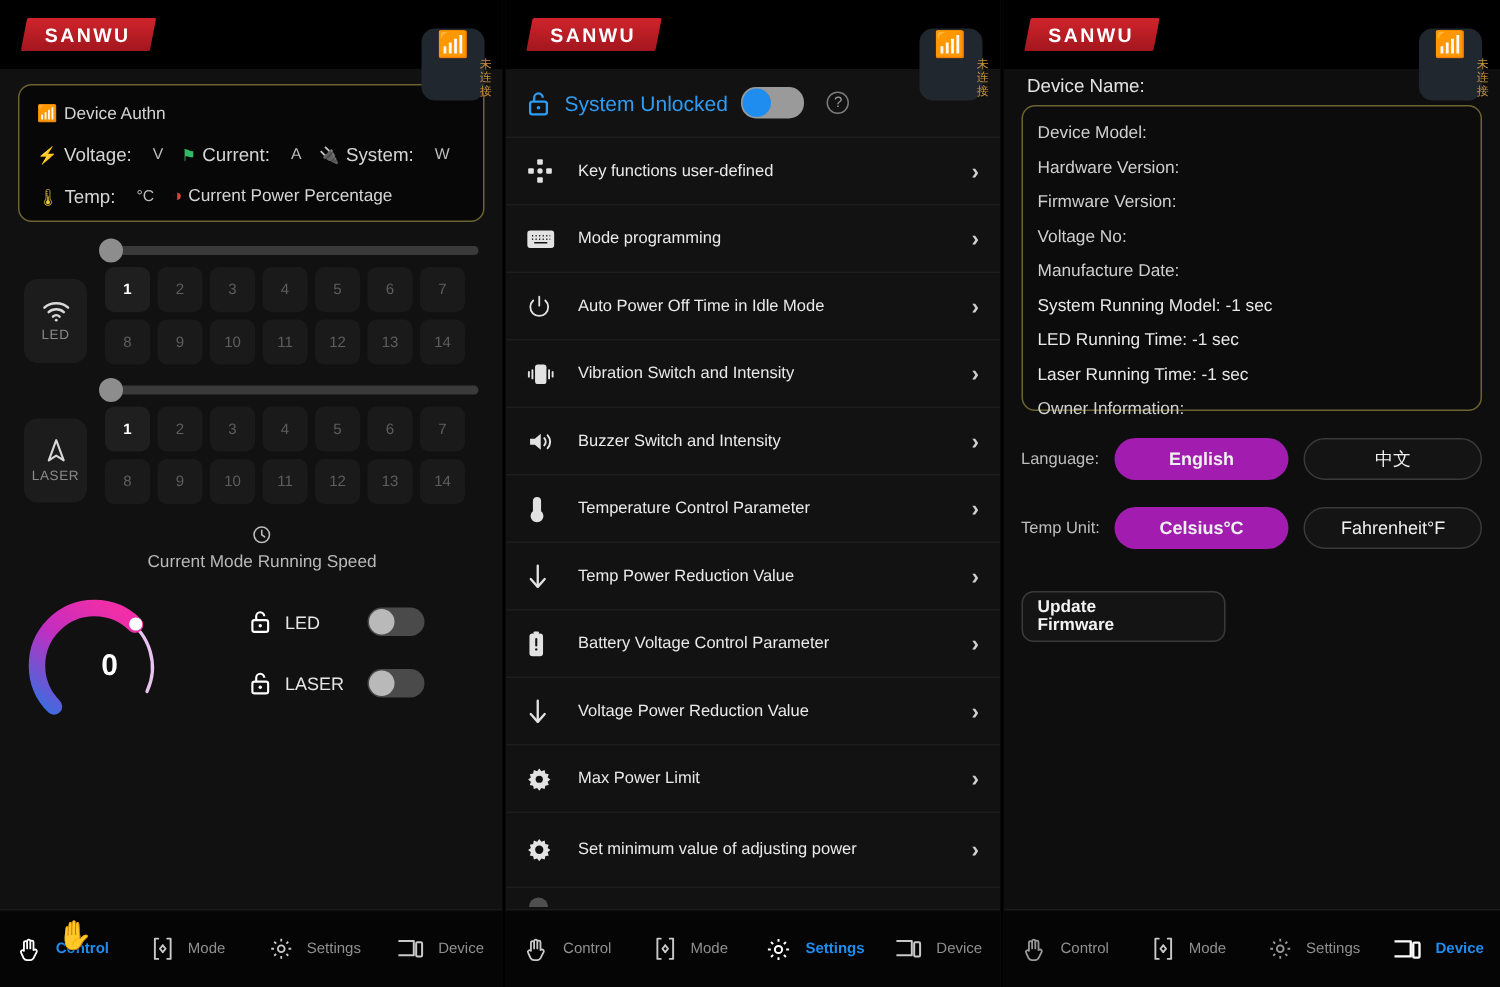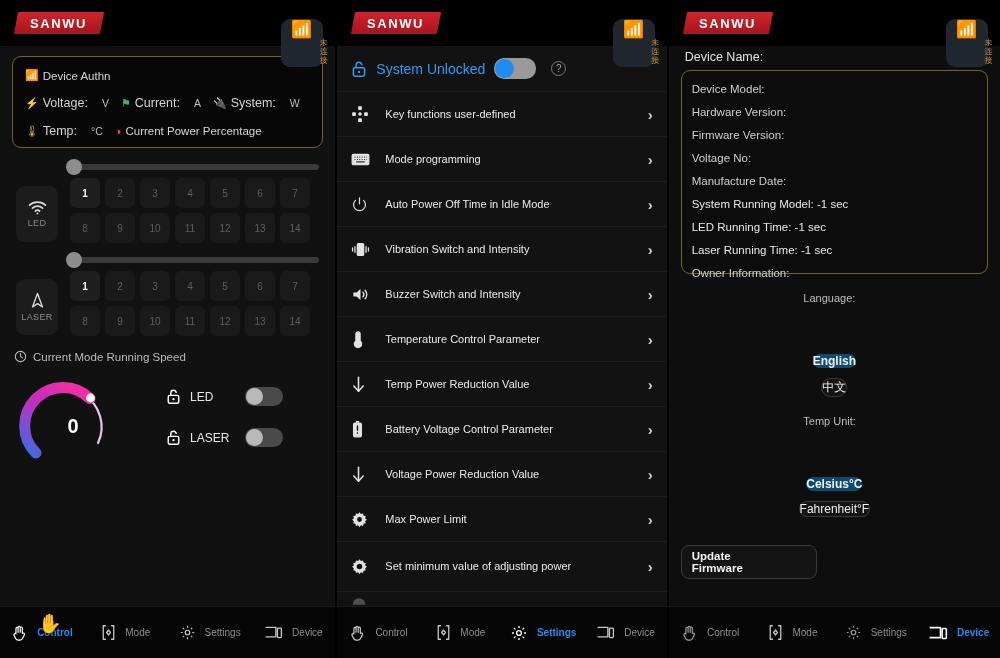--- a/index.html
+++ b/index.html
@@ -104,21 +104,21 @@
   .sidebtn .lbl { color:#8a8a8a; font-size:9px; letter-spacing:.4px; }
   .keypad { margin-left: 12px; display:flex; flex-wrap:wrap; gap:5px; width: 250px; }
   .key {
     width: 30px; height: 30px; border-radius: 6px;
     background:#1a1a1a;
     color:#5e5e5e; font-size:10px;
     display:flex; align-items:center; justify-content:center;
   }
   .key.on { color:#fff; font-weight:bold; background:#1f1f1f; }
 
-  .speed-hdr { display:flex; align-items:center; gap:6px; margin: 14px 0 0 14px; }
+  .speed-hdr { display:flex; align-items:center; gap:6px; margin: 14px 0 0 14px; flex-direction: column; }
   .speed-hdr .t { color:#b9b9b9; font-size:11.5px; }
 
   .gauge-row { display:flex; align-items:center; margin-top: 2px; }
   .gauge { position:relative; width: 110px; height: 104px; margin-left: 18px;}
   .gauge .val {
     position:absolute; left:0; right:0; top:50px; text-align:center;
     color:#fff; font-size:20px; font-weight:bold;
   }
   .locks { margin-left: 38px; display:flex; flex-direction:column; gap: 22px; }
   .lockrow { display:flex; align-items:center; gap: 9px; }
@@ -166,29 +166,29 @@
     color:#e3e3e3; font-size:12.5px; padding: 4px 0 6px 4px;
   }
   .dev-card {
     border:1px solid #6d6330; border-radius:9px;
     background:#0c0c0c;
     padding: 12px 10px 14px 10px;
     height: 204px;
   }
   .dev-line { color:#cfcfcf; font-size:11.5px; margin-bottom: 11px; }
   .dev-line.strong { color:#e8e8e8; }
-  .opt-row { display:flex; align-items:center; margin-top: 18px; flex-direction: column; }
+  .opt-row { display:flex; align-items:center; margin-top: 18px; }
   .opt-lbl { color:#bdbdbd; font-size:11px; width: 62px; flex:0 0 62px; }
   .opt-btn {
     height: 28px; border-radius: 14px;
     display:flex; align-items:center; justify-content:center;
     font-size: 12px; color:#f0f0f0;
     flex: 1;
   }
-  .opt-btn.sel { background:#0c4a6e; font-weight:bold; }
+  .opt-btn.sel { background:#a21caf; font-weight:bold; }
   .opt-btn.unsel { border:1px solid #3a3a3a; background:#141414; }
   .opt-gap { width: 10px; flex:0 0 10px; }
   .fw-btn {
     margin-top: 28px;
     width: 136px; height: 34px;
     border:1px solid #3a3a3a; border-radius:8px;
     background:#141414;
     color:#f2f2f2; font-size:11.5px; font-weight:bold;
     display:flex; align-items:center; padding-left:10px;
     line-height: 12.5px;

